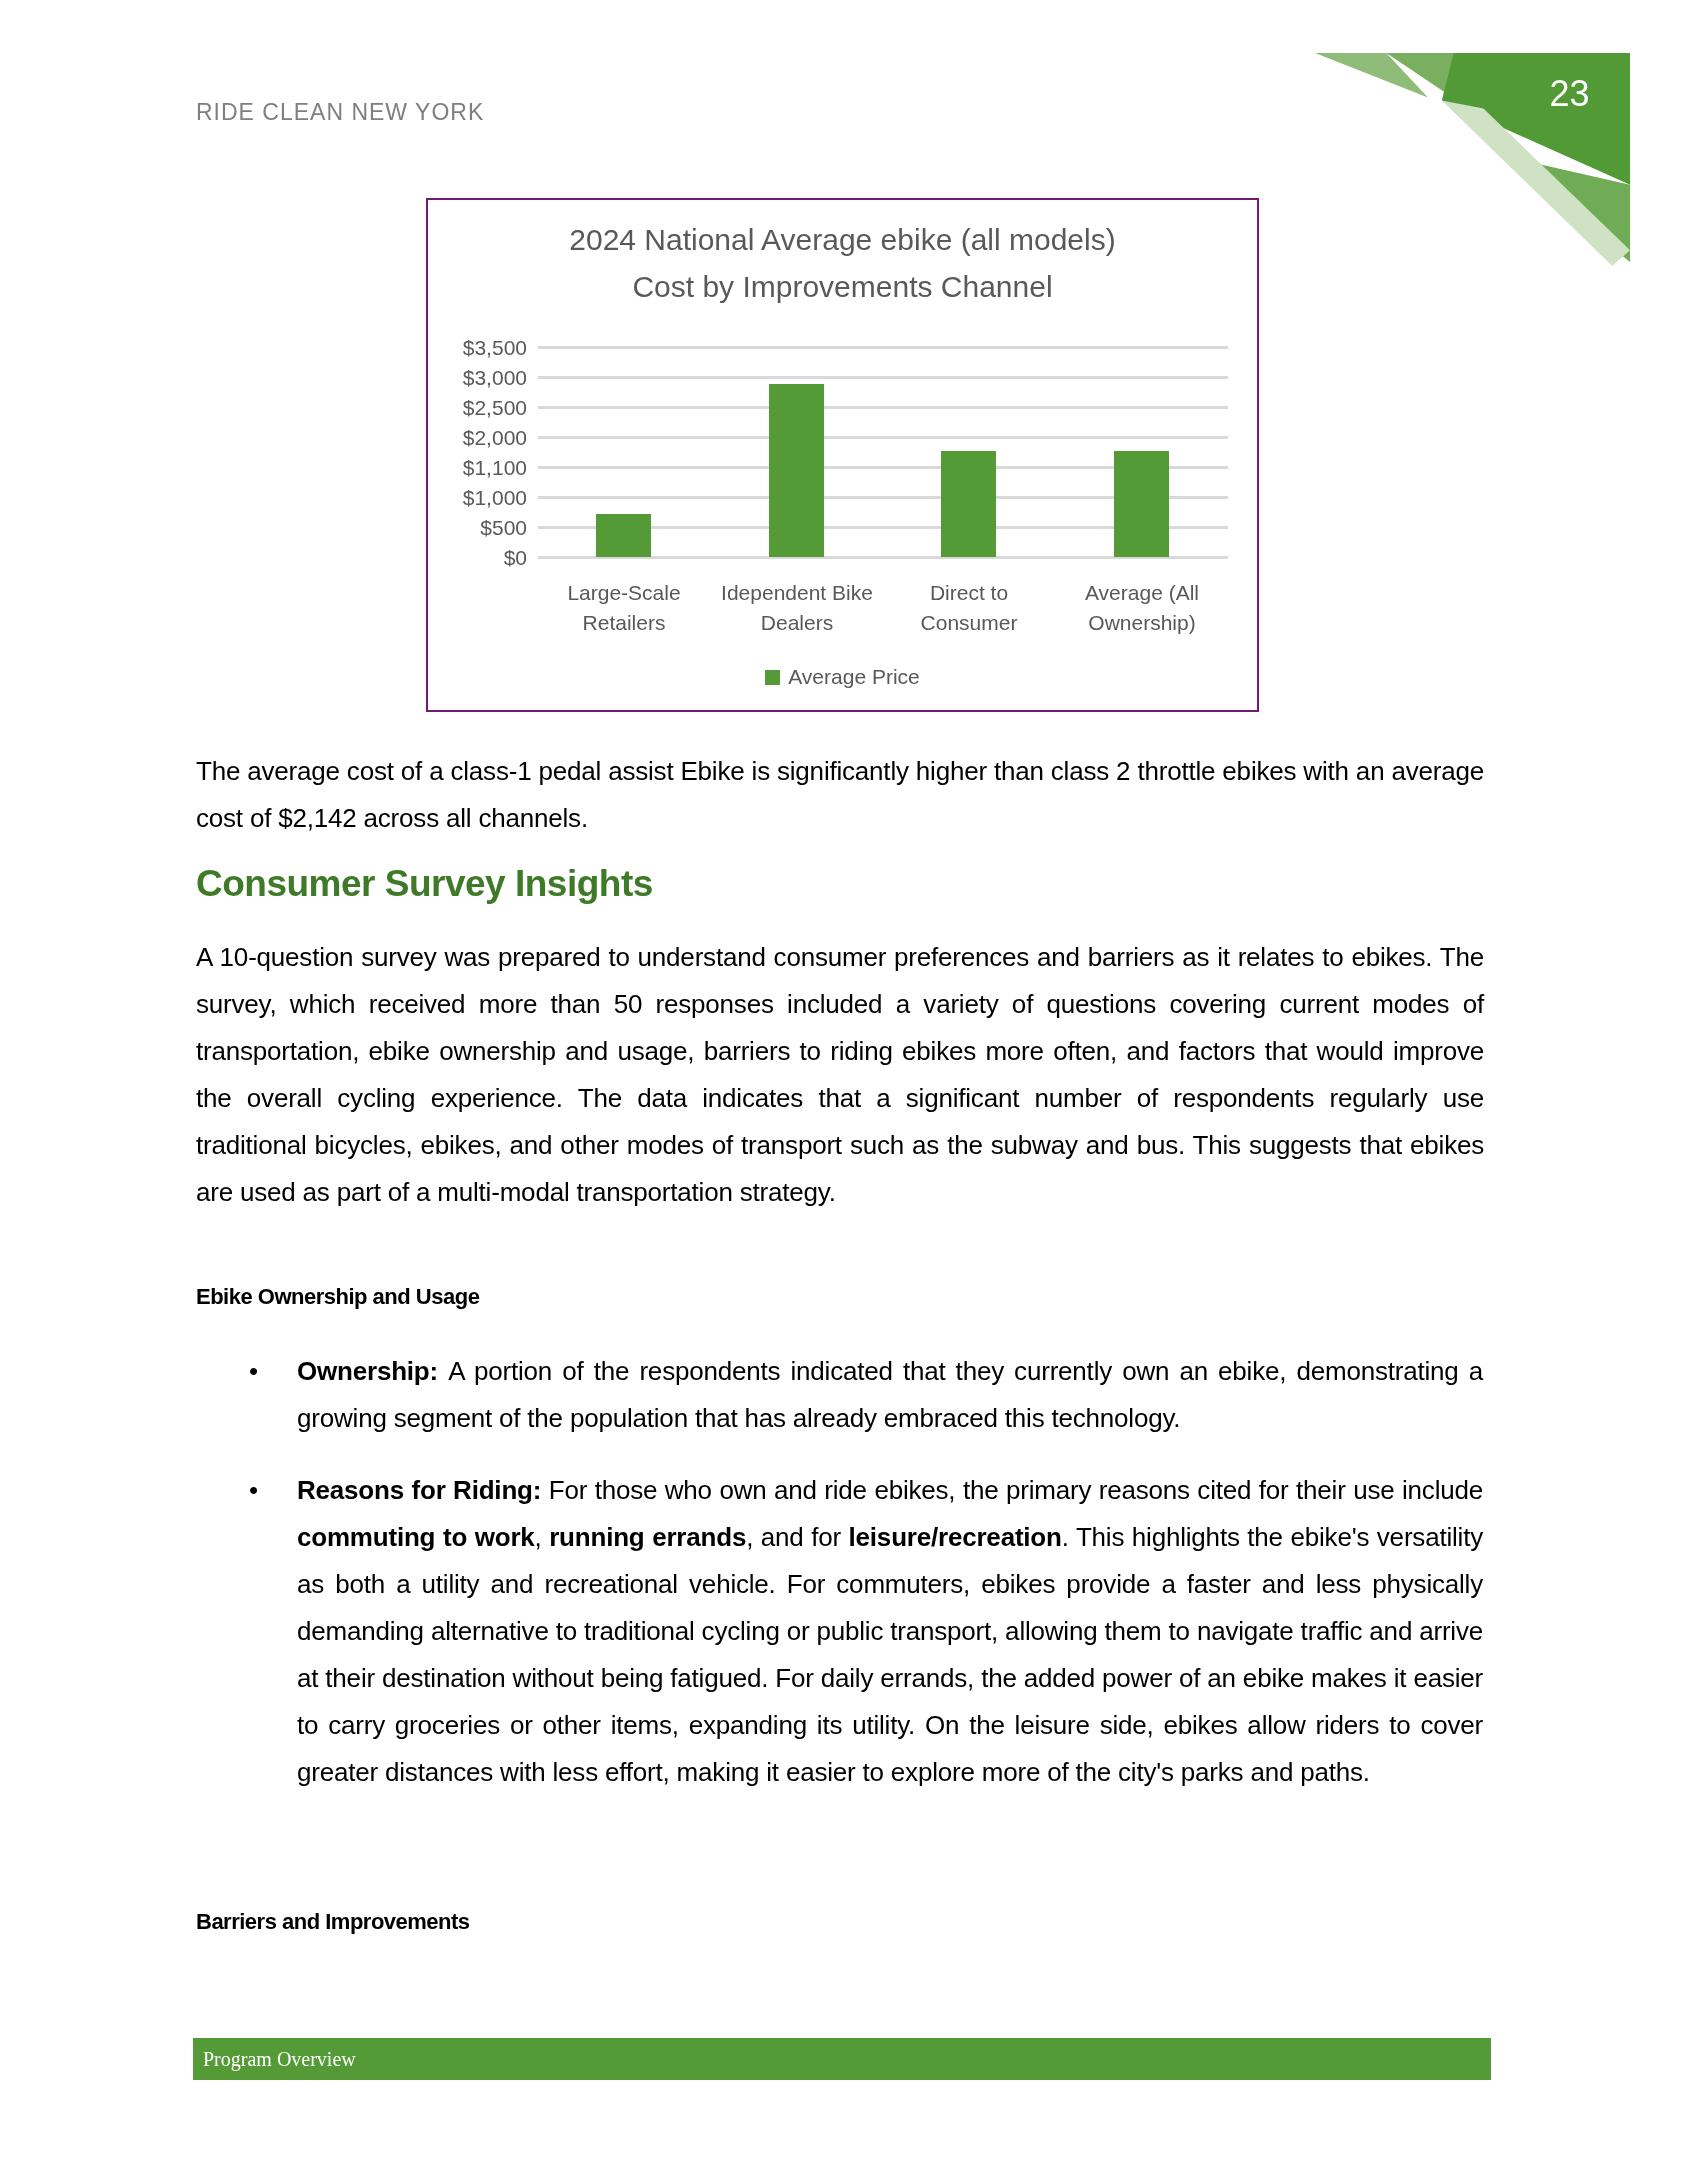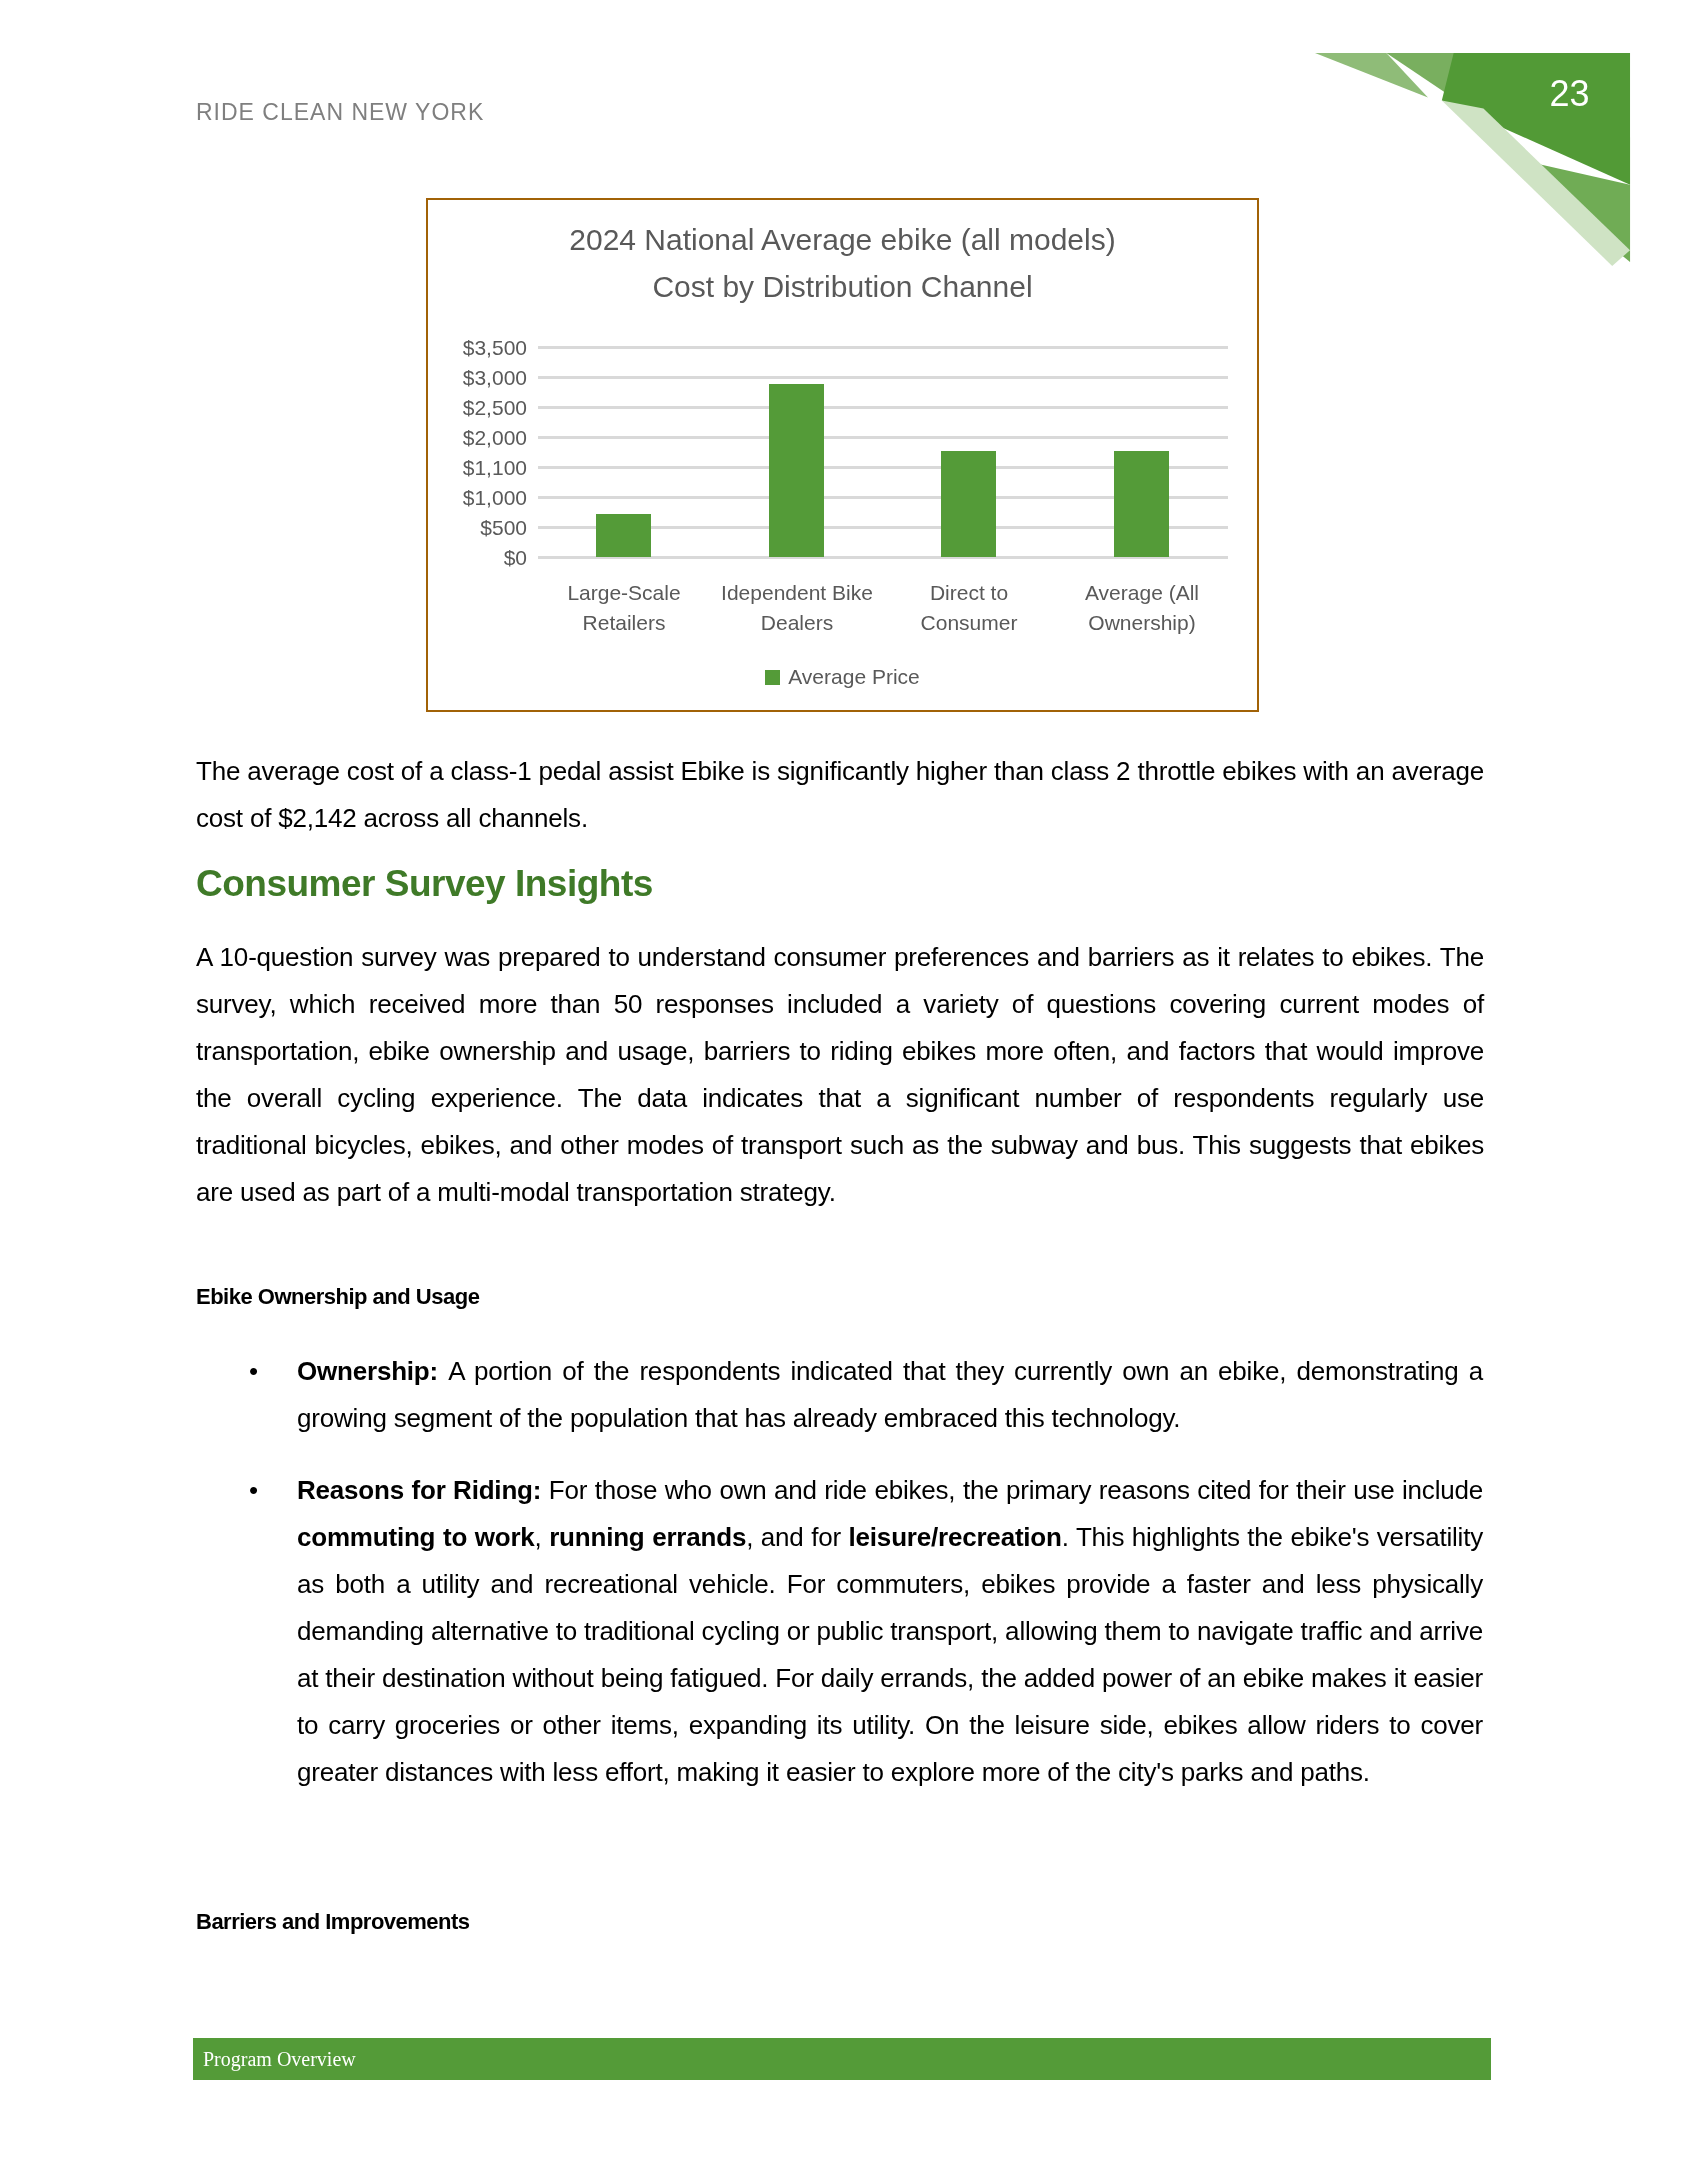--- a/index.html
+++ b/index.html
@@ -13,21 +13,21 @@
     font-size:23px; color:#7F7F7F; letter-spacing:1px;
   }
   .deco { position:absolute; left:1315px; top:50px; }
   .page-num {
     position:absolute; left:1525px; top:73px; width:89px;
     text-align:center; color:#ffffff; font-size:36px;
   }
   
   .chart {
     position:absolute; left:426px; top:198px; width:833px; height:514px;
-    border:2px solid #a16207; background:#ffffff; box-sizing:border-box;
+    border:2px solid #701a75; background:#ffffff; box-sizing:border-box;
   }
   .chart-title {
     position:absolute; top:16px; left:0; right:0; text-align:center;
     color:#595959; font-size:30px; line-height:47px;
   }
   .gridline { position:absolute; height:3px; background:#D9D9D9; }
   .ytick {
     position:absolute; width:99px; text-align:right;
     font-size:21px; color:#595959; line-height:26px;
   }
@@ -84,21 +84,21 @@
     <polygon points="140,3 318,3 318,136 128,51" fill="#529A36"></polygon>
     <polygon points="318,136 318,214 186,106" fill="#70AC55"></polygon>
     <polygon points="128,51 170,59 318,202 300,218" fill="#CFE3C4"></polygon>
   </svg>
 
   <div class="page-num">23</div>
 
   <div class="chart">
     <div class="chart-title">
         <div>2024 National Average ebike (all models)</div>
-        <div>Cost by Distribution Channel</div>
+        <div>Cost by Improvements Channel</div>
       </div>
     <div id="plot"></div>
     <div class="legend">
       <span class="legend-swatch"></span>
       <span class="legend-label">Average Price</span>
     </div>
   <div class="gridline" style="left: 110px; width: 690px; top: 146px;"></div>
       <div class="ytick" style="left: 0px; top: 135px;">$3,500</div>
       <div class="gridline" style="left: 110px; width: 690px; top: 176px;"></div>
       <div class="ytick" style="left: 0px; top: 165px;">$3,000</div>

